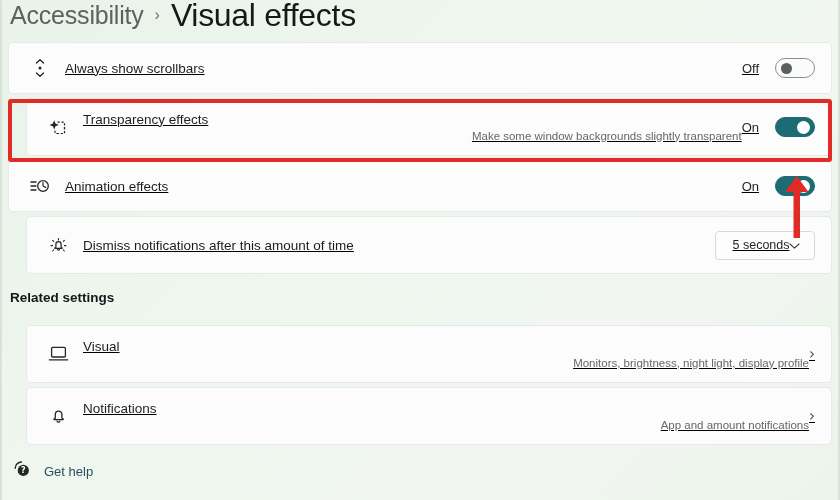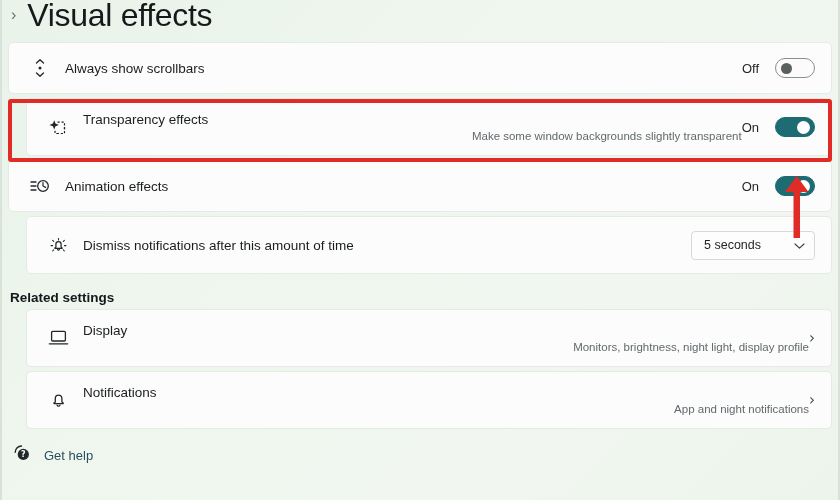--- a/index.html
+++ b/index.html
@@ -46,20 +46,21 @@
     font-size: 32px;
     color: #16191a;
     font-weight: 400;
     letter-spacing: -0.3px;
   }
 
   
   .rows {
     padding: 0 8px;
     margin-top: 10px;
+    text-decoration: underline;
   }
   .card {
     background: #fbfcfb;
     border: 1px solid #e6eae6;
     border-radius: 5px;
     display: flex;
     align-items: center;
     padding: 0 16px 0 14px;
     box-sizing: border-box;
     position: relative;
@@ -132,28 +133,28 @@
   .toggle.off .knob {
     width: 11px; height: 11px;
     background: #5a605d;
     border-radius: 50%;
     position: absolute;
     top: 4px; left: 5px;
   }
 
   
   .dropdown {
-    width: 124px;
+    width: 100px;
     height: 29px;
     background: #fdfdfd;
     border: 1px solid #d6dad7;
     border-radius: 4px;
     display: flex;
     align-items: center;
-    justify-content: space-between;
+    justify-content: center;
     padding: 0 9px 0 12px;
     box-sizing: border-box;
   }
   .dropdown-value {
     font-size: 12.5px;
     color: #1d2123;
   }
 
   
   .chev-right {
@@ -163,21 +164,21 @@
     font-family: "DejaVu Sans", sans-serif;
   }
 
   
   .section-header {
     font-size: 13.5px;
     font-weight: 700;
     color: #14181a;
     padding: 0 0 0 10px;
     margin-top: 16px;
-    margin-bottom: 4px;
+    margin-bottom: 20px;
   }
 
   
   .footer {
     display: flex;
     align-items: center;
     gap: 12px;
     padding-left: 12px;
     margin-top: 14px;
   }
@@ -220,20 +221,21 @@
 </style>
 </head>
 <body>
 
 <div id="page">
 
   <div class="edge-line edge-left"></div>
   <div class="edge-line edge-right"></div>
 
   <div class="breadcrumb">
+    <span class="crumb-root">Accessibility</span>
     <span class="crumb-sep">›</span>
     <span class="crumb-current">Visual effects</span>
   </div>
 
   <div class="rows">
 
     <div class="card row-h56">
       <div class="row-icon">
         <svg width="18" height="20" viewBox="0 0 18 20" fill="none" stroke="#23272a" stroke-width="1.3" stroke-linecap="round" stroke-linejoin="round">
           <polyline points="5.5,5 9,1.8 12.5,5"></polyline>
@@ -331,38 +333,38 @@
   <div class="rows" style="margin-top:0;">
 
     <div class="card row-h62">
       <div class="row-icon">
         <svg width="21" height="18" viewBox="0 0 21 18" fill="none" stroke="#23272a" stroke-width="1.3" stroke-linecap="round" stroke-linejoin="round">
           <rect x="3.6" y="2.4" width="13.8" height="9.6" rx="1.1"></rect>
           <line x1="1.3" y1="14.8" x2="19.7" y2="14.8"></line>
         </svg>
       </div>
       <div class="row-text">
-        <span class="row-title">Display</span>
+        <span class="row-title">Visual</span>
         <span class="row-sub">Monitors, brightness, night light, display profile</span>
       </div>
       <div class="row-right">
         <span class="chev-right">›</span>
       </div>
     </div>
 
     <div class="card row-h62">
       <div class="row-icon">
         <svg width="19" height="20" viewBox="0 0 19 20" fill="none" stroke="#23272a" stroke-width="1.3" stroke-linecap="round" stroke-linejoin="round">
           <path d="M5 13.6 h9.2 v-0.6 a1.4 1.4 0 0 1 -1.3 -1.4 V8.4 a3.3 3.3 0 0 0 -6.6 0 v3.2 a1.4 1.4 0 0 1 -1.3 1.4 Z"></path>
           <path d="M8.1 15.2 a1.5 1.5 0 0 0 2.8 0"></path>
         </svg>
       </div>
       <div class="row-text">
         <span class="row-title">Notifications</span>
-        <span class="row-sub">App and night notifications</span>
+        <span class="row-sub">App and amount notifications</span>
       </div>
       <div class="row-right">
         <span class="chev-right">›</span>
       </div>
     </div>
   </div>
 
   <div class="footer">
     <span>
       <svg width="20" height="20" viewBox="0 0 20 20" fill="none">

